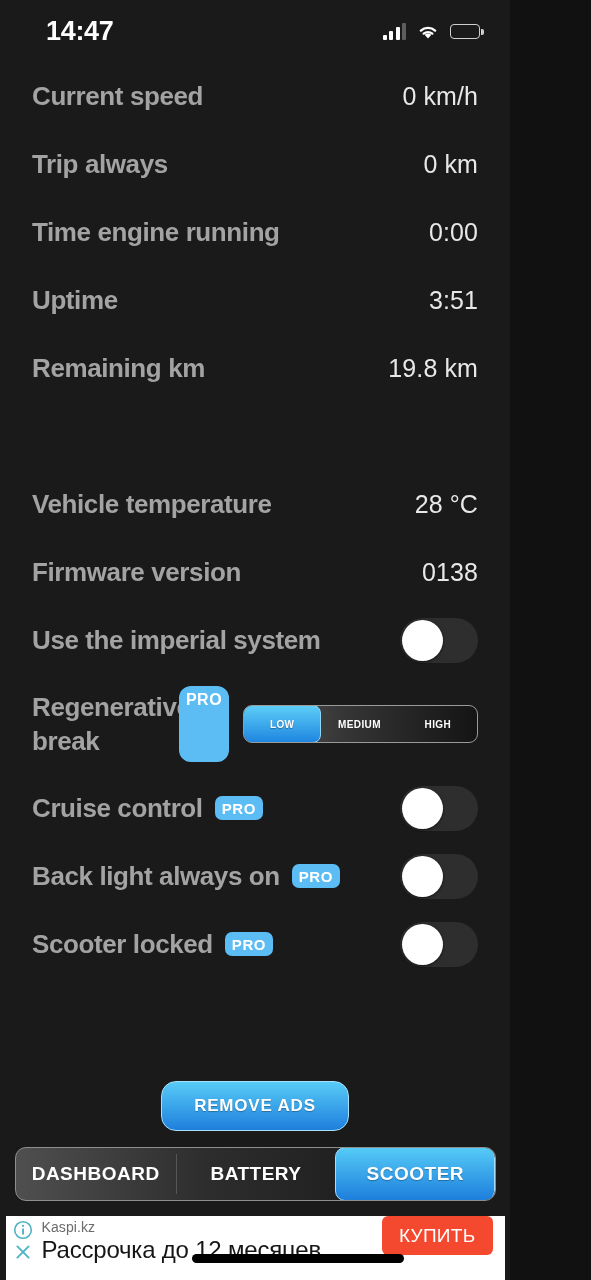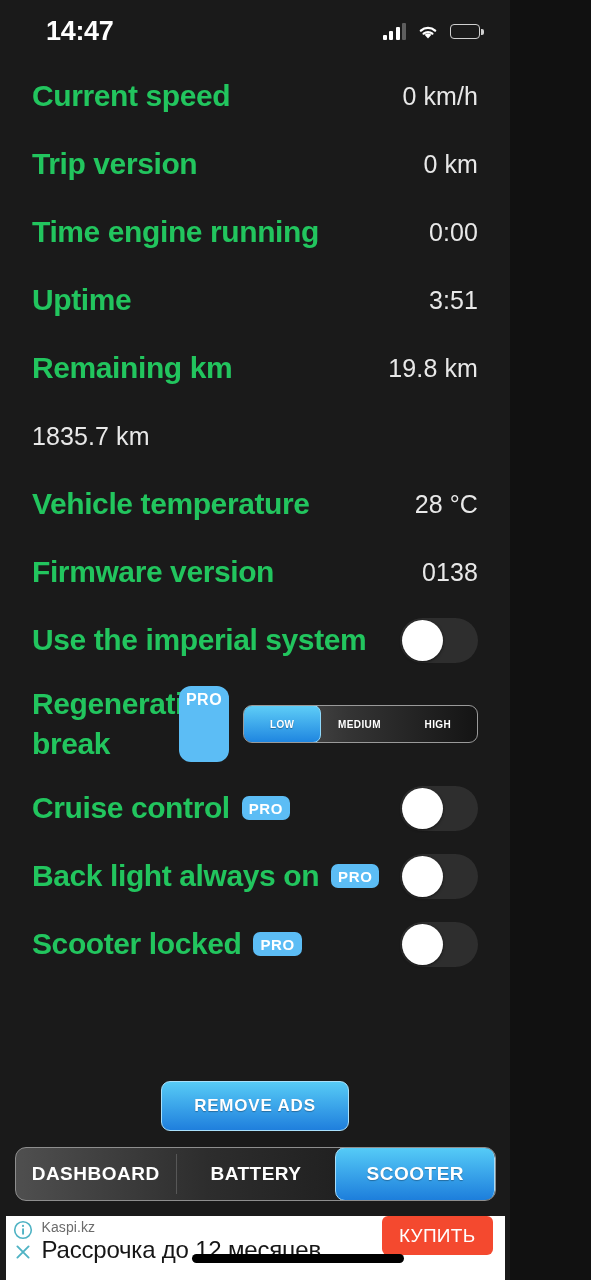--- a/index.html
+++ b/index.html
@@ -91,22 +91,22 @@
     gap: 12px;
   }
   .row-label-wrap {
     display: flex;
     align-items: center;
     gap: 12px;
     flex: 1 1 auto;
     min-width: 0;
   }
   .row-label {
-    color: #22c55e;
-    font-size: 30px;
+    color: #a3a3a3;
+    font-size: 26px;
     font-weight: bold;
     letter-spacing: -0.4px;
     line-height: 1.32;
   }
   .row-value {
     color: #e8e8e8;
     font-size: 25px;
     font-weight: 400;
     letter-spacing: 0.1px;
     white-space: nowrap;
@@ -196,21 +196,21 @@
     padding: 0 0 0 0;
   }
   .remove-ads-wrap {
     display: flex;
     justify-content: center;
     padding-top: 18px;
   }
   .remove-ads {
     width: 188px;
     height: 50px;
-    border-radius: 9px;
+    border-radius: 15px;
     border: 1px solid #a9e0fb;
     background: linear-gradient(180deg, #57cbf6 0%, #1f7fdd 100%);
     color: #ffffff;
     font-size: 17px;
     font-weight: bold;
     letter-spacing: 0.8px;
     display: flex;
     align-items: center;
     justify-content: center;
     text-shadow: 0 1px 1px rgba(0,0,0,.3);
@@ -359,21 +359,21 @@
 
     <div class="row">
       <div class="row-label-wrap">
         <span class="row-label">Current speed</span>
       </div>
       <span class="row-value">0 km/h</span>
     </div>
 
     <div class="row">
       <div class="row-label-wrap">
-        <span class="row-label">Trip version</span>
+        <span class="row-label">Trip always</span>
       </div>
       <span class="row-value">0 km</span>
     </div>
 
     <div class="row">
       <div class="row-label-wrap">
         <span class="row-label">Time engine running</span>
       </div>
       <span class="row-value">0:00</span>
     </div>
@@ -386,21 +386,20 @@
     </div>
 
     <div class="row">
       <div class="row-label-wrap">
         <span class="row-label">Remaining km</span>
       </div>
       <span class="row-value">19.8 km</span>
     </div>
 
     <div class="row">
-      <span class="row-value">1835.7 km</span>
     </div>
 
     <div class="row">
       <div class="row-label-wrap">
         <span class="row-label">Vehicle temperature</span>
       </div>
       <span class="row-value">28 °C</span>
     </div>
 
     <div class="row">

